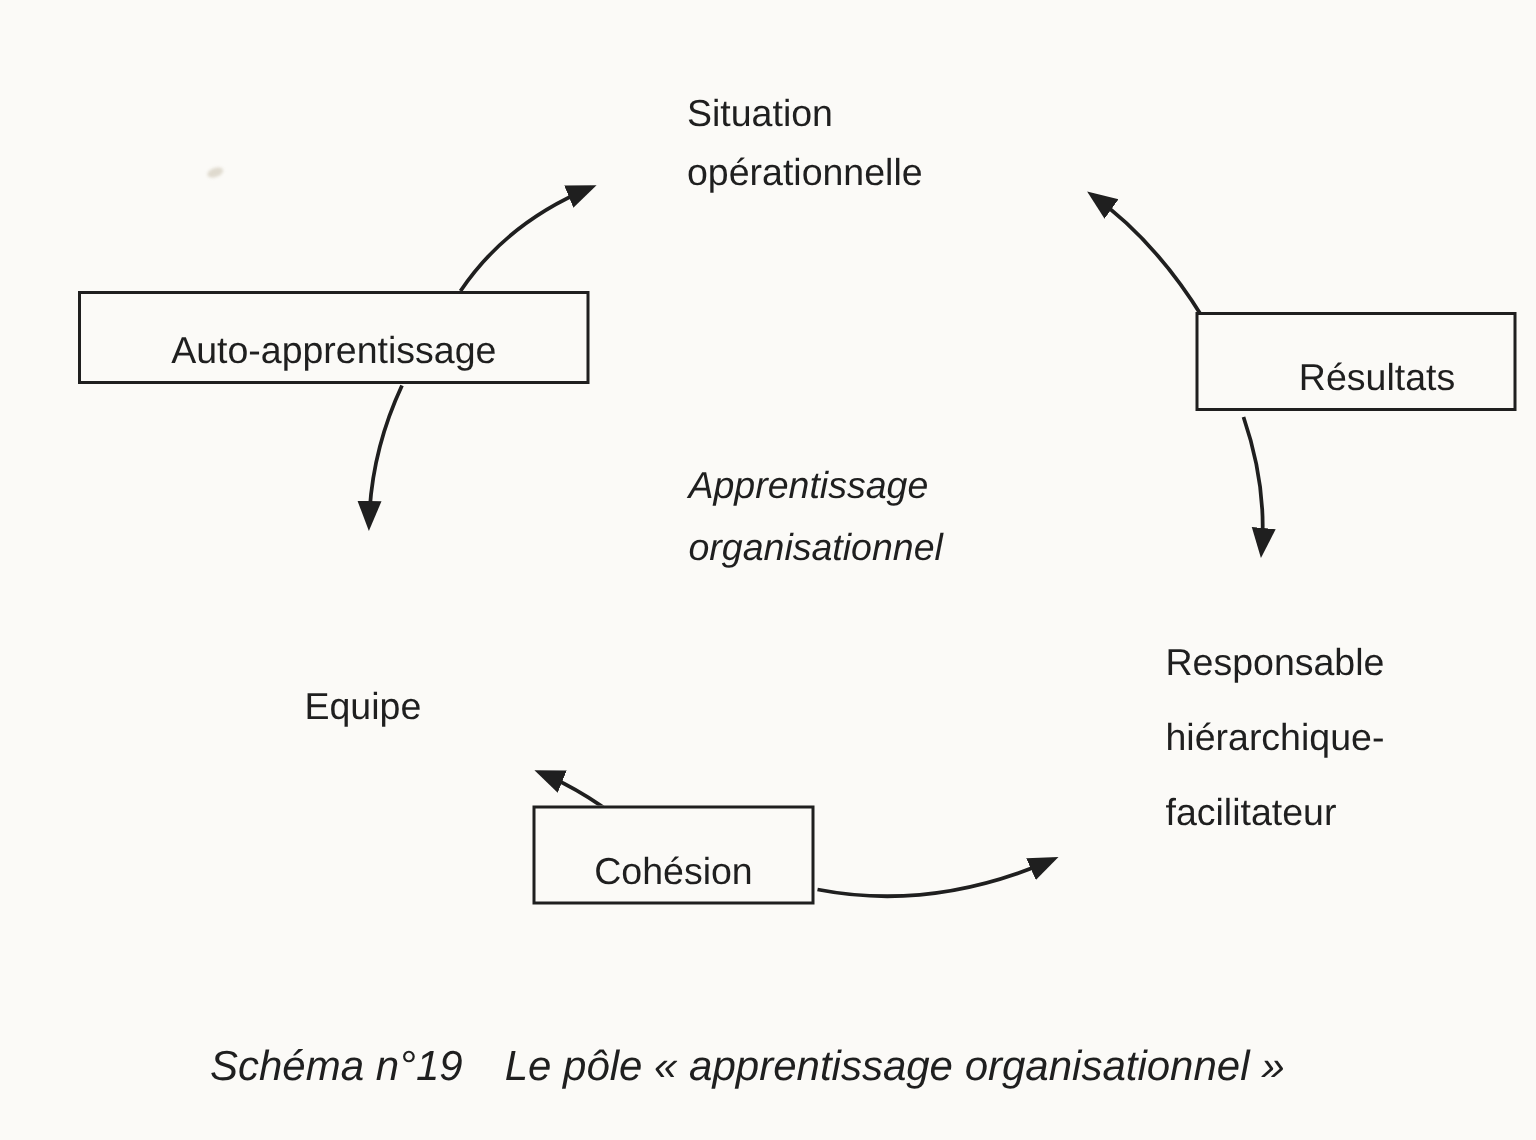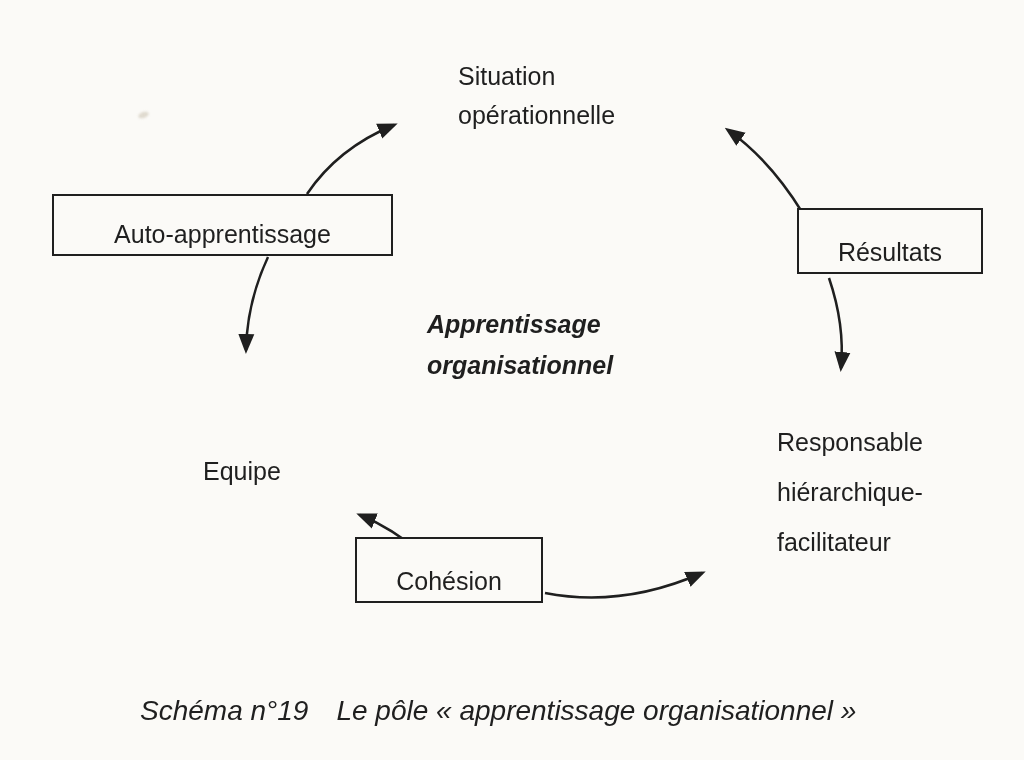--- a/index.html
+++ b/index.html
@@ -34,23 +34,24 @@
   }
   .node.boxed {
     display: flex;
     align-items: flex-end;
     justify-content: center;
     border: 2px solid var(--ink, #1f1f1f);
     background: var(--paper, #fbfaf7);
     white-space: nowrap;
   }
   .node.center-label {
-    font-weight: bold;
+    font-weight: normal;
     font-style: italic;
     line-height: 41px;
+    margin-left: 32px;
   }
   .node.multiline3 {
     line-height: 50px;
   }
   .caption {
     position: absolute;
     left: 140px;
     top: 695px;
     font-size: 28px;
     font-style: italic;
@@ -94,21 +95,21 @@
     <path d="M545,593 Q622,608 702,573" fill="none" stroke="#1f1f1f" stroke-width="2.5" marker-end="url(#ah)"></path>
   </svg>
 
   <div class="node" style="left:458px; top:57px;">Situation
 opérationnelle</div>
 
   <div class="node boxed" style="left:52px; top:194px; width:337px; height:58px;">
     <span>Auto-apprentissage</span>
   </div>
 
-  <div class="node boxed" style="left:797px; top:208px; width:182px; height:62px;">
+  <div class="node boxed" style="left:797px; top:208px; width:182px; height:62px;padding-left:28px;">
     <span>Résultats</span>
   </div>
 
   <div class="node center-label" style="left:427px; top:304px;">Apprentissage
 organisationnel</div>
 
   <div class="node" style="left:203px; top:430px;margin-top:22px;">Equipe</div>
 
   <div class="node multiline3" style="left:777px; top:417px;">Responsable
 hiérarchique-

